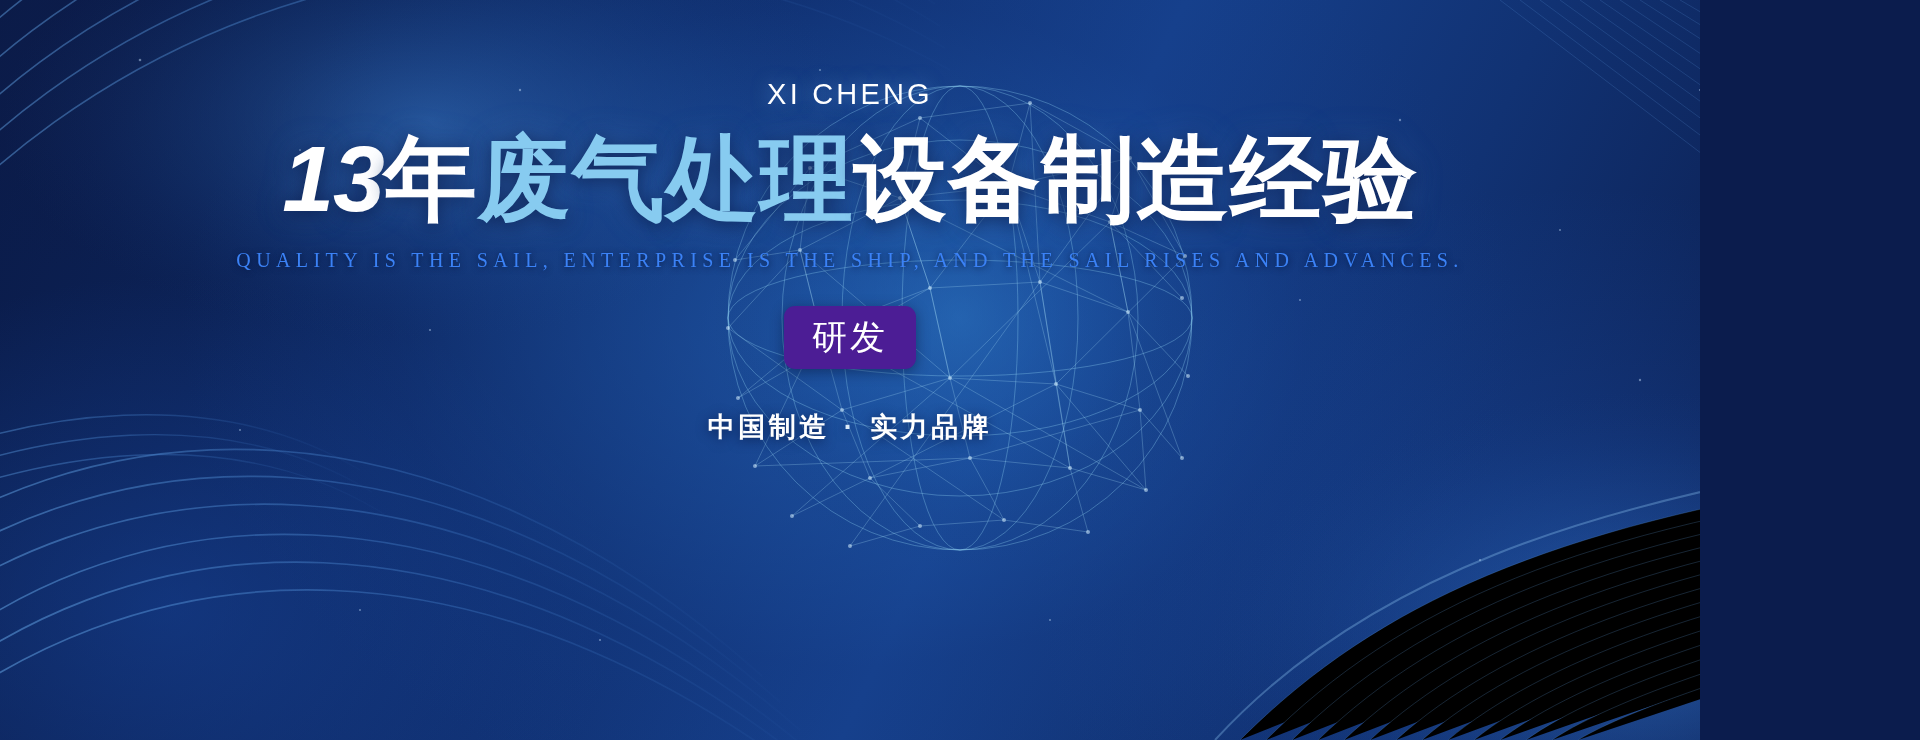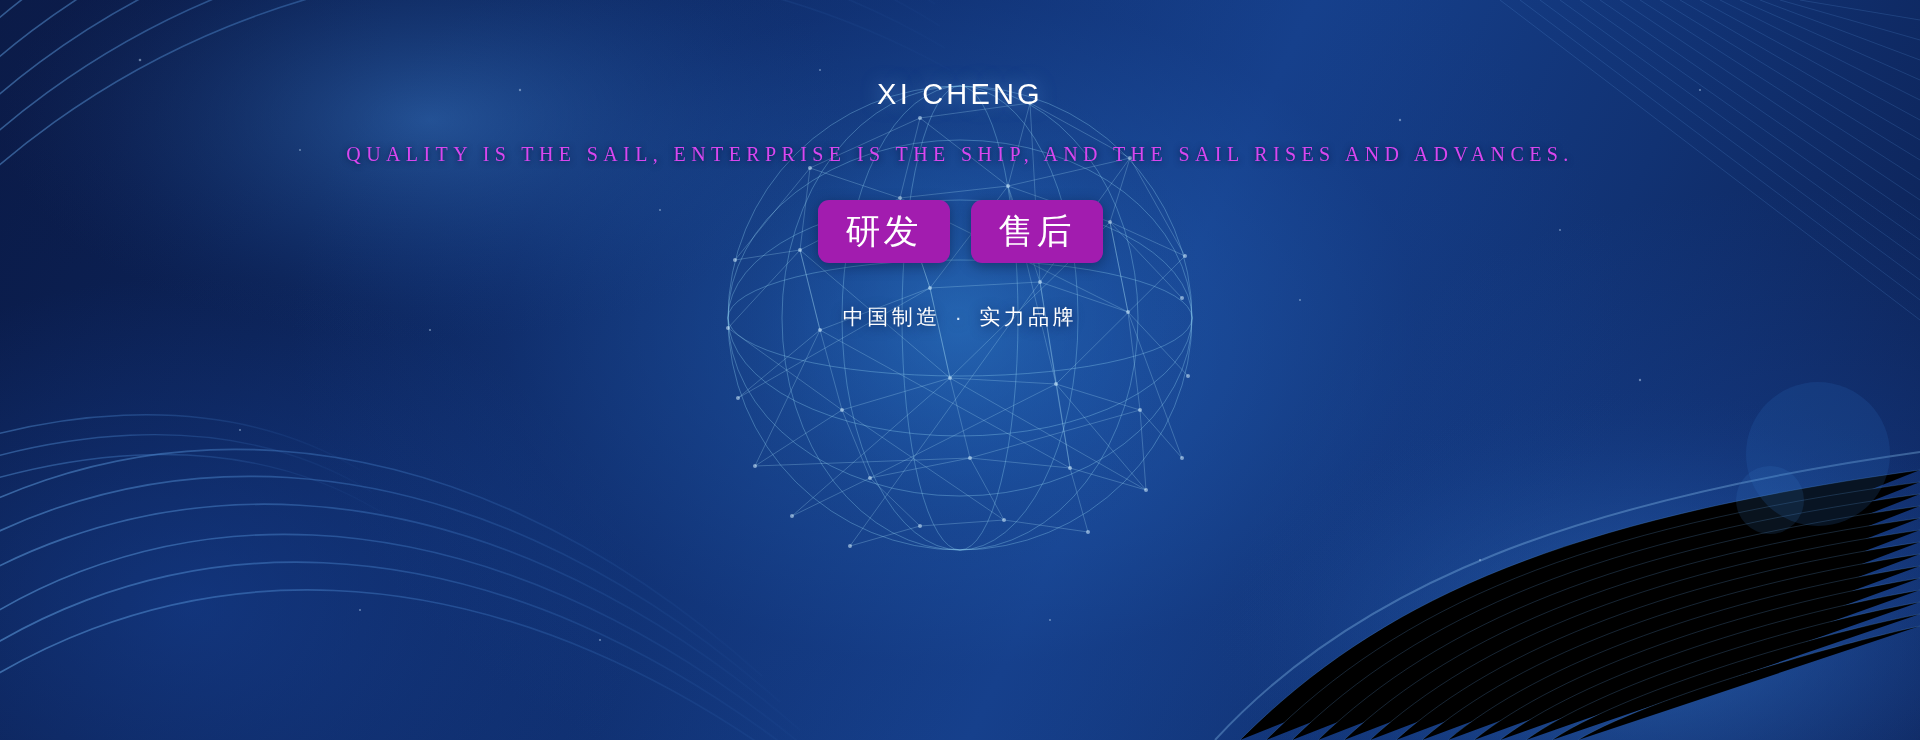--- a/index.html
+++ b/index.html
@@ -4,21 +4,21 @@
 <style>
   html,body{margin:0;padding:0;}
   body{
     width:1920px;height:740px;overflow:hidden;
     background:#0b1c4d;
     font-family:"Liberation Sans", sans-serif;
   }
 
   #banner{
     position:relative;
-    width:1920px;height:740px;
+    width:1700px;height:740px;
     overflow:hidden;
     background:
       radial-gradient(ellipse 900px 620px at 50% 46%, rgba(30,92,175,0.55) 0%, rgba(17,50,120,0.25) 55%, rgba(10,28,77,0.0) 78%),
       radial-gradient(ellipse 700px 520px at 12% 78%, rgba(21,64,150,0.55) 0%, rgba(12,35,95,0.0) 70%),
       radial-gradient(ellipse 800px 600px at 92% 76%, rgba(24,70,160,0.45) 0%, rgba(12,35,95,0.0) 70%),
       linear-gradient(118deg,#0a1b4a 0%,#0d2558 22%,#123徒 22%,#10306e 45%,#123a80 62%,#0f2f6d 80%,#0b1d50 100%);
     background-color:#0c2257;
   }
 
   
@@ -75,51 +75,51 @@
     line-height:1.12;
     white-space:nowrap;
     letter-spacing:1px;
     text-shadow:0 3px 18px rgba(8,24,70,.8), 0 0 34px rgba(110,180,255,.28);
   }
   .headline .w{color:#ffffff;}
   .headline .num{color:#ffffff;font-style:italic;font-weight:700;letter-spacing:-1px;}
   .headline .hl{color:#87cbf0;}
 
   .tagline{
-    margin-top:32px;
+    margin-top:18px;
     font-family:"Liberation Serif", serif;
     font-size:20px;
-    color:#d946ef;
+    color:#3b82f6;
     letter-spacing:5.4px;
     white-space:nowrap;
     text-shadow:0 1px 6px rgba(6,20,60,.9);
   }
 
   .pills{
     margin-top:34px;
     display:flex;align-items:center;gap:21px;
   }
   .pill{
-    background:#a21caf;
+    background:#4c1d95;
     border-radius:11px;
     padding:11px 28px 13px;
     color:#ffffff;
     font-size:35px;
     font-weight:500;
     letter-spacing:3px;
     line-height:1.12;
     box-shadow:0 3px 14px rgba(5,15,45,.45);
   }
 
   .footline{
     margin-top:40px;
-    font-size:21px;
+    font-size:27px;
     color:#ffffff;
     letter-spacing:3.5px;
-    font-weight:400;
+    font-weight:700;
     text-shadow:0 2px 12px rgba(8,24,70,.8);
   }
   .footline .sep{margin:0 14px;color:#dceaf8;}
 </style>
 </head>
 <body>
 
 <div id="banner">
 
   <div id="bgbase"></div>
@@ -322,26 +322,28 @@
           <circle cx="360" cy="610" r="1"></circle>
       </g>
     </g>
   </svg>
 
   <div id="content">
 
     <div class="brand">XI CHENG</div>
 
 
+    <div class="headline">
+      <span class="num">13</span><span class="w">年</span><span class="hl">废气处理</span><span class="w">设备制造经验</span>
+    </div>
 
     <div class="tagline">QUALITY IS THE SAIL, ENTERPRISE IS THE SHIP, AND THE SAIL RISES AND ADVANCES.</div>
 
     <div class="pills">
       <span class="pill">研发</span>
-      <span class="pill">售后</span>
     </div>
 
     <div class="footline">
       <span>中国制造</span><span class="sep">·</span><span>实力品牌</span>
     </div>
 
   </div>
 </div>
 
 </body></html>

